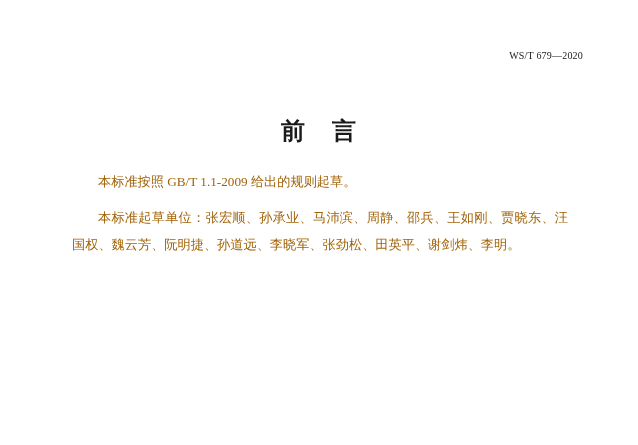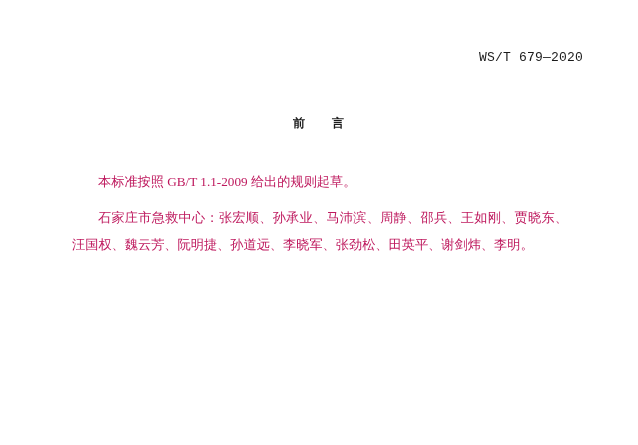--- a/index.html
+++ b/index.html
@@ -17,33 +17,33 @@
   .page {
     position: relative;
     width: 638px;
     height: 445px;
     box-sizing: border-box;
   }
   .std-code {
     position: absolute;
     top: 50px;
     right: 55px;
-    font-size: 13px;
+    font-size: 10px;
     letter-spacing: 0.2px;
-    font-family: Liberation Mono, monospace;
+    font-family: Liberation Serif, serif;
     color: #1a1a1a;
     white-space: nowrap;
   }
   .title {
     position: absolute;
     top: 115px;
     left: 0;
     width: 638px;
     text-align: center;
-    font-size: 12px;
+    font-size: 24px;
     font-weight: bold;
     letter-spacing: 1px;
     font-family: "Liberation Serif", "DejaVu Serif", serif;
   }
   .title .gap {
     display: inline-block;
     width: 26px;
   }
   .body-block {
     position: absolute;
@@ -51,35 +51,35 @@
     left: 72px;
     width: 496px;
   }
   .para {
     font-size: 13.2px;
     line-height: 27px;
     text-align: justify;
     text-justify: inter-ideograph;
     margin: 0 0 9px 0;
     text-indent: 26px;
-    color: #be185d;
+    color: #a16207;
   }
   .para:last-child {
     margin-bottom: 0;
   }
 </style>
 </head>
 <body>
 
 <div class="page">
 
   <div class="std-code">WS/T  679—2020</div>
 
   <div class="title">
     <span>前</span><span class="gap"></span><span>言</span>
   </div>
 
   <div class="body-block">
     <p class="para">本标准按照 GB/T 1.1-2009 给出的规则起草。</p>
-    <p class="para">石家庄市急救中心：张宏顺、孙承业、马沛滨、周静、邵兵、王如刚、贾晓东、汪国权、魏云芳、阮明捷、孙道远、李晓军、张劲松、田英平、谢剑炜、李明。</p>
+    <p class="para">本标准起草单位：张宏顺、孙承业、马沛滨、周静、邵兵、王如刚、贾晓东、汪国权、魏云芳、阮明捷、孙道远、李晓军、张劲松、田英平、谢剑炜、李明。</p>
   </div>
 
 </div>
 
 </body></html>

